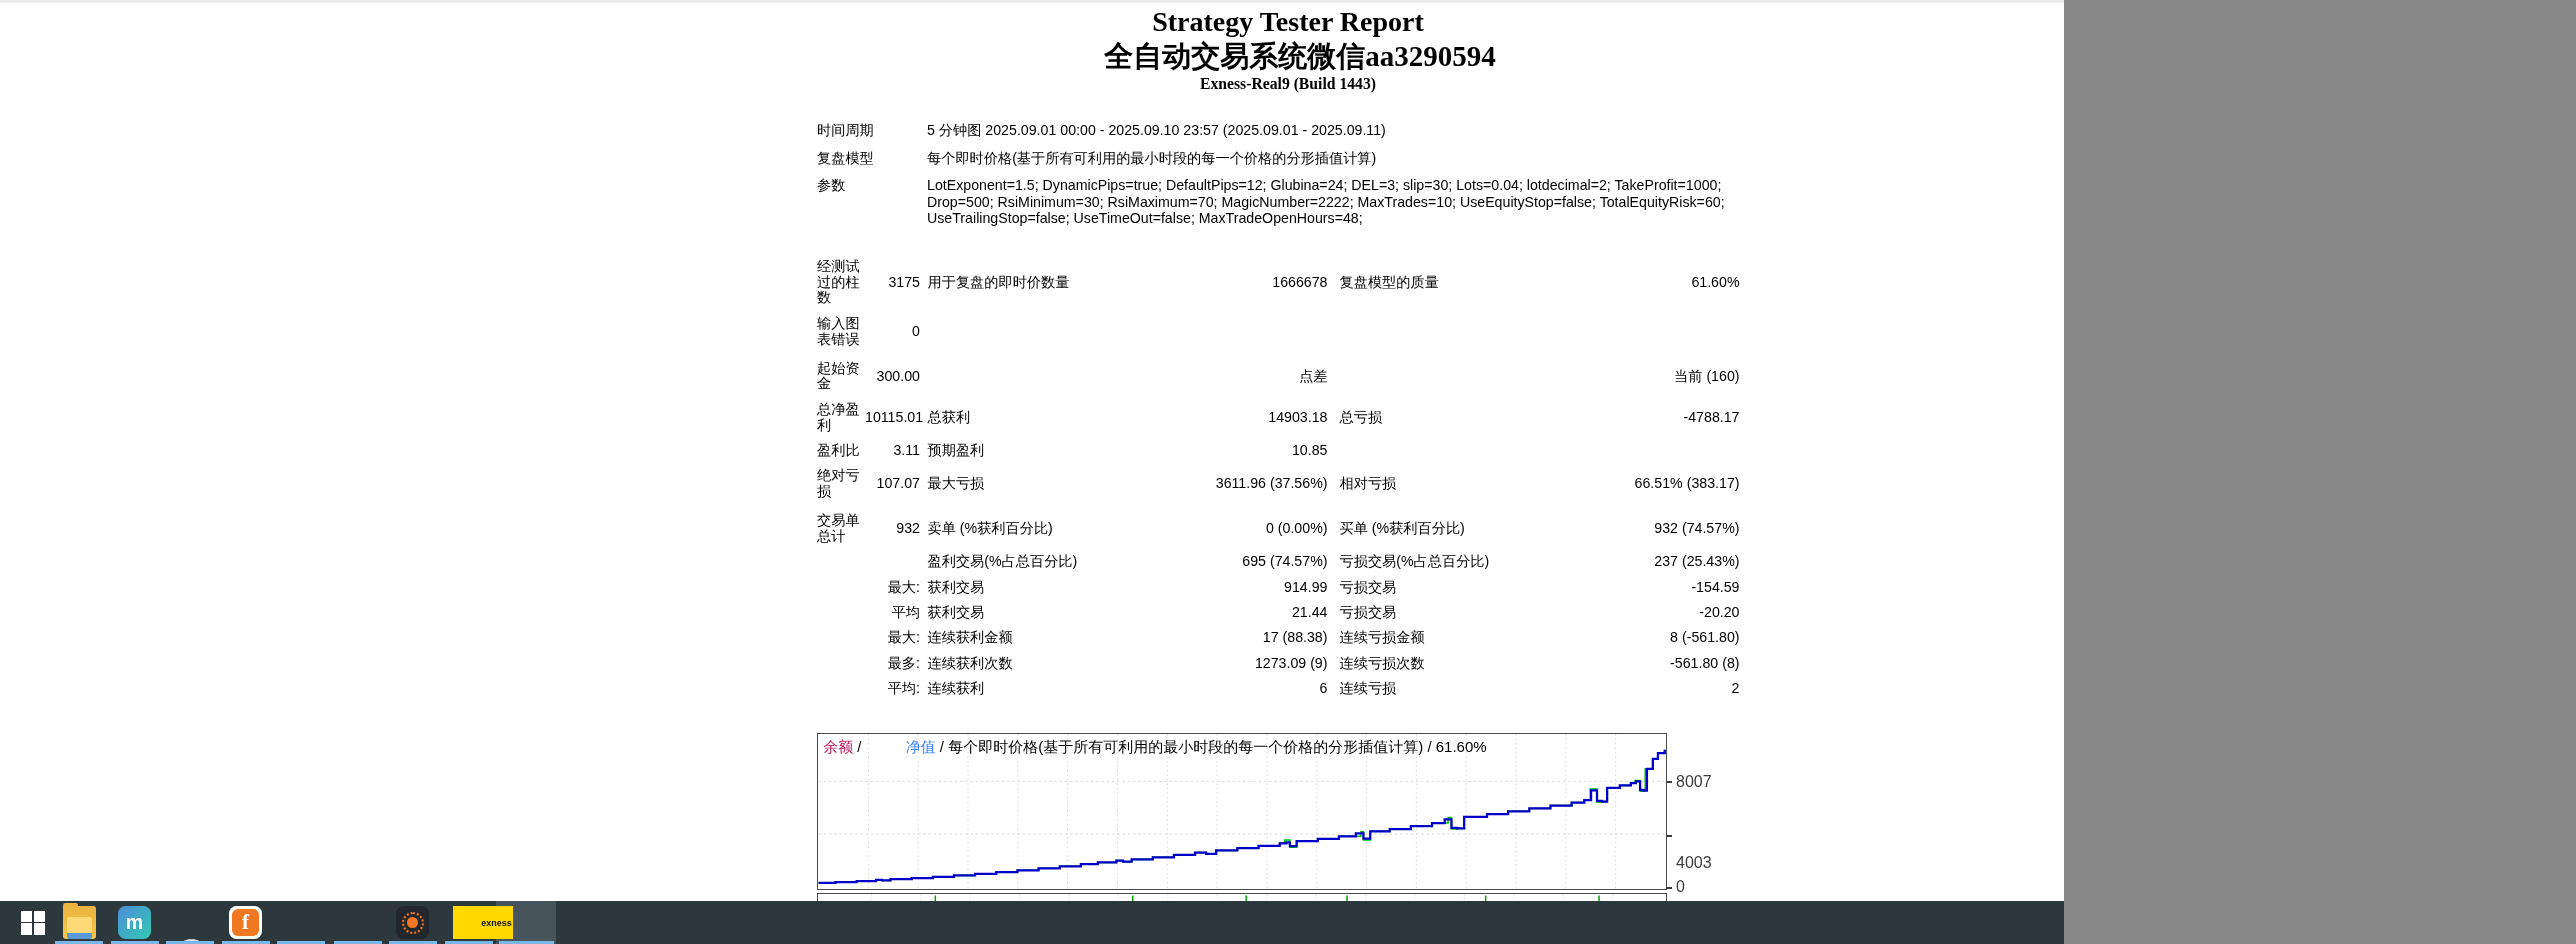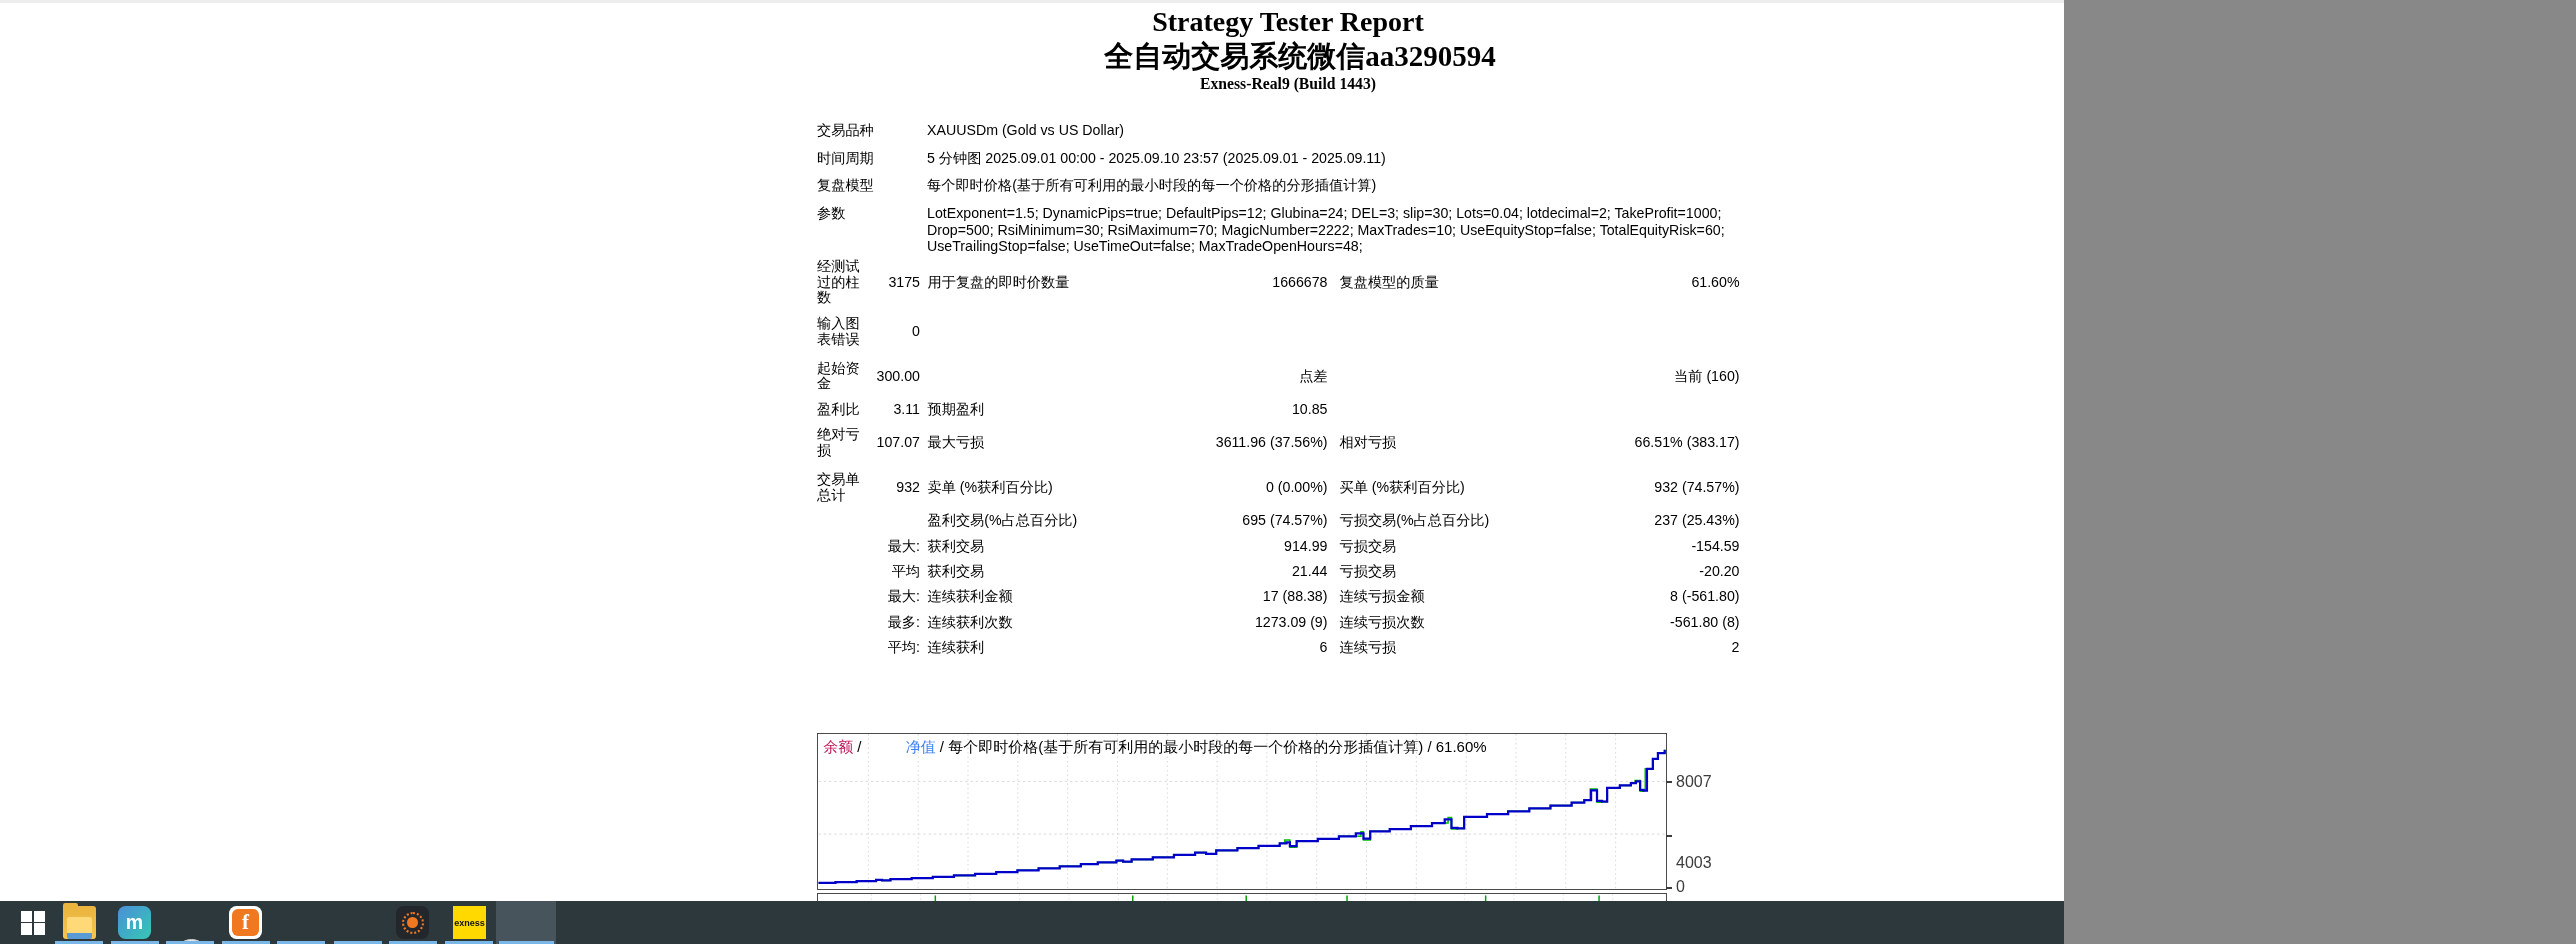--- a/index.html
+++ b/index.html
@@ -63,21 +63,21 @@
   .redswirl:before{content:"";position:absolute;left:4.5px;top:3px;width:25.5px;height:25.5px;border-radius:50%;background:#d93030;}
   .redswirl:after{content:"";position:absolute;left:3px;top:10.5px;width:16.5px;height:16.5px;border-radius:50%;background:#f6f6f6;}
   
   .fapp{border-radius:7.5px;background:#fff;display:flex;align-items:center;justify-content:center;}
   .fapp .inner{width:27px;height:27px;border-radius:6px;background:#f07820;color:#fff;font-family:"Liberation Serif",serif;font-weight:bold;font-size:21px;display:flex;align-items:center;justify-content:center;}
   
   .darkorange{border-radius:7.5px;background:#23272c;display:flex;align-items:center;justify-content:center;}
   .darkorange .ring{width:18px;height:18px;border-radius:50%;border:2.2px dotted #f07820;display:flex;align-items:center;justify-content:center;}
   .darkorange .dot{width:10.5px;height:10.5px;border-radius:50%;background:#f07820;}
   
-  .exness{background:#ffd900;color:#111;font-weight:bold;font-size:9px;display:flex;align-items:center;justify-content:center;letter-spacing:0;}
+  .exness{background:#ffd900;color:#111;font-weight:bold;font-size:9px;display:flex;align-items:center;justify-content:center;letter-spacing:0;padding-left:27px;}
 
   
   .tray-ico{position:absolute;top:12px;color:#eaeaea;}
   .chev{width:12px;height:12px;border-left:2.2px solid #e8e8e8;border-top:2.2px solid #e8e8e8;transform:rotate(45deg);}
   .cloud{width:25.5px;height:10.5px;background:#cfcfcf;border-radius:6px;position:relative;top:6px;}
   .cloud:before{content:"";position:absolute;left:4.5px;top:-6px;width:10.5px;height:10.5px;border-radius:50%;background:#e6e6e6;}
   .cloud:after{content:"";position:absolute;left:12px;top:-4.5px;width:8.2px;height:8.2px;border-radius:50%;background:#bdbdbd;}
   .kicon{width:21px;height:21px;border-radius:50%;background:#2b6bf3;color:#fff;font-weight:bold;font-size:12.7px;display:flex;align-items:center;justify-content:center;border:1.5px solid #9db9f7;box-sizing:border-box;}
   .speaker{position:relative;top:1.5px;width:7.5px;height:10.5px;background:#e8e8e8;clip-path:polygon(0 30%,40% 30%,100% 0,100% 100%,40% 70%,0 70%);}
   .speaker-waves{position:absolute;left:9px;top:0px;width:7.5px;height:10.5px;border-right:1.5px solid #bdbdbd;border-radius:0 7.5px 7.5px 0;}
@@ -101,24 +101,20 @@
   <div class="topstrip"></div>
 
   <div class="titles">
     <div class="t1">Strategy Tester Report</div>
     <div class="t2">全自动交易系统微信aa3290594</div>
     <div class="t3">Exness-Real9 (Build 1443)</div>
   </div>
 
   <div class="report" id="info-table">
       <div class="irow">
-        <div class="ilab">交易品种</div>
-        <div class="ival">XAUUSDm (Gold vs US Dollar)</div>
-      </div>
-      <div class="irow">
         <div class="ilab">时间周期</div>
         <div class="ival">5 分钟图 2025.09.01 00:00 - 2025.09.10 23:57 (2025.09.01 - 2025.09.11)</div>
       </div>
       <div class="irow">
         <div class="ilab">复盘模型</div>
         <div class="ival">每个即时价格(基于所有可利用的最小时段的每一个价格的分形插值计算)</div>
       </div>
       <div class="irow">
         <div class="ilab">参数</div>
         <div class="ival">LotExponent=1.5; DynamicPips=true; DefaultPips=12; Glubina=24; DEL=3; slip=30; Lots=0.04; lotdecimal=2; TakeProfit=1000; Drop=500; RsiMinimum=30; RsiMaximum=70; MagicNumber=2222; MaxTrades=10; UseEquityStop=false; TotalEquityRisk=60; UseTrailingStop=false; UseTimeOut=false; MaxTradeOpenHours=48;</div>
@@ -153,20 +149,32 @@
       <div class="srow g">
         <div class="ca">起始资金</div>
         <div class="cb">300.00</div>
         <div class="band band1">
           <div class="lab"></div>
           <div class="val">点差</div>
         </div>
         <div class="band band2">
           <div class="lab"></div>
           <div class="val">当前 (160)</div>
+        </div>
+      </div>
+      <div class="srow">
+        <div class="ca">总净盈利</div>
+        <div class="cb">10115.01</div>
+        <div class="band band1">
+          <div class="lab">总获利</div>
+          <div class="val">14903.18</div>
+        </div>
+        <div class="band band2">
+          <div class="lab">总亏损</div>
+          <div class="val">-4788.17</div>
         </div>
       </div>
       <div class="srow">
         <div class="ca">盈利比</div>
         <div class="cb">3.11</div>
         <div class="band band1">
           <div class="lab">预期盈利</div>
           <div class="val">10.85</div>
         </div>
         <div class="band band2">

